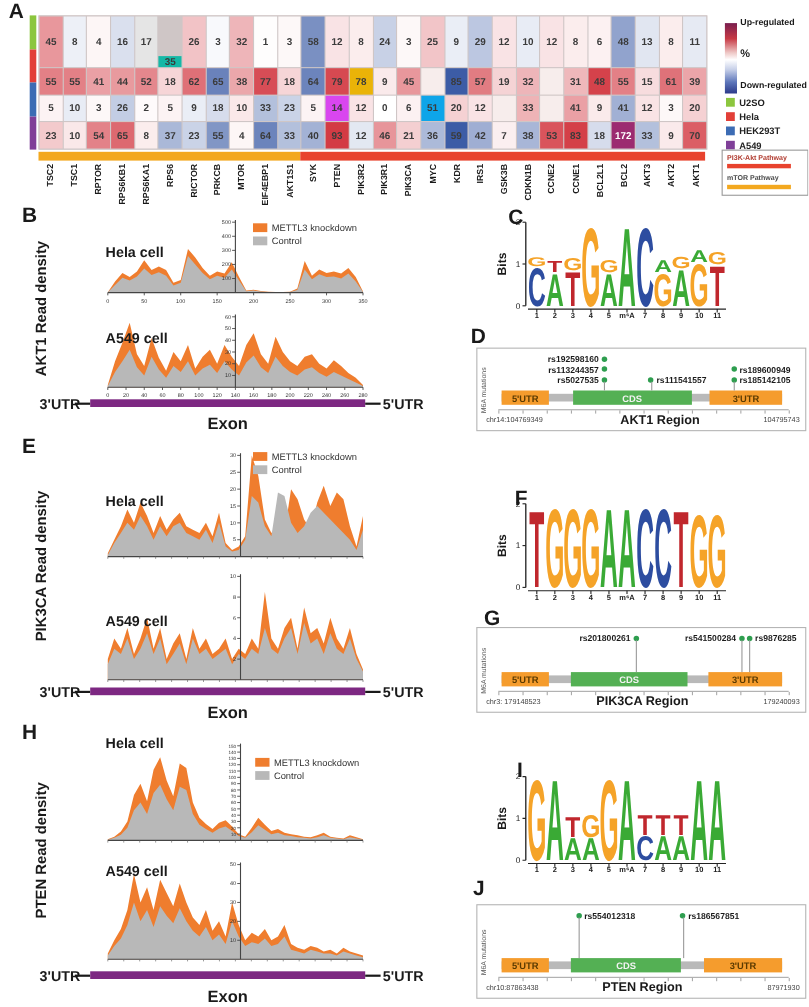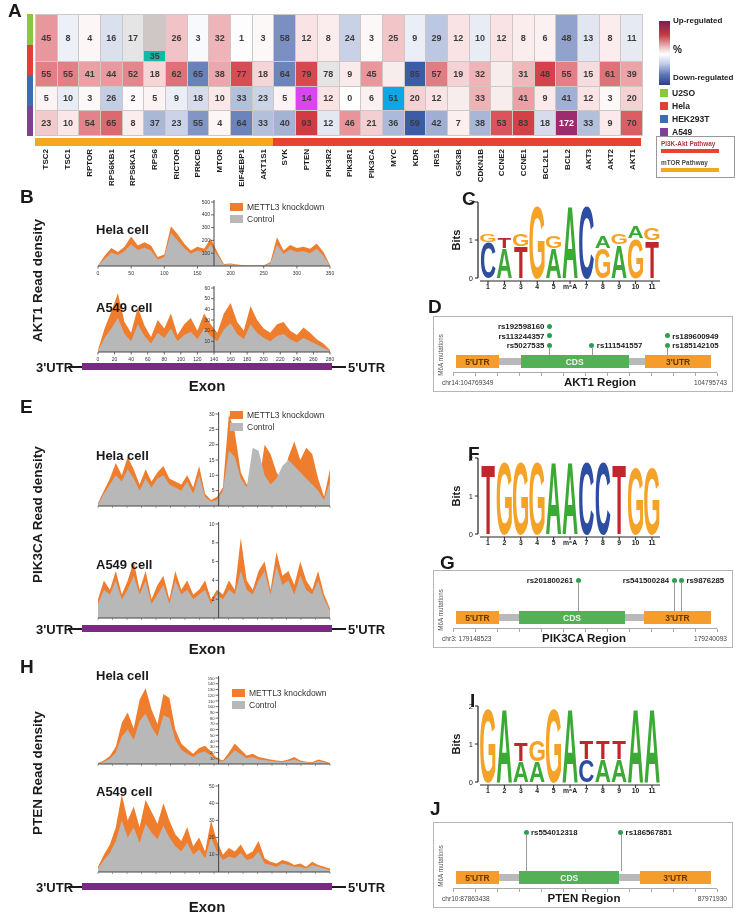--- a/index.html
+++ b/index.html
@@ -99,21 +99,21 @@
       <div class="hm-cell" style="background: rgb(232, 154, 158); color: rgb(59, 59, 59);">44</div>
       <div class="hm-cell" style="background: rgb(228, 135, 141); color: rgb(59, 59, 59);">52</div>
       <div class="hm-cell" style="background: rgb(246, 213, 215); color: rgb(59, 59, 59);">18</div>
       <div class="hm-cell" style="background: rgb(223, 112, 119); color: rgb(59, 59, 59);">62</div>
       <div class="hm-cell" style="background: rgb(106, 130, 187); color: rgb(59, 59, 59);">65</div>
       <div class="hm-cell" style="background: rgb(235, 167, 171); color: rgb(59, 59, 59);">38</div>
       <div class="hm-cell" style="background: rgb(215, 77, 86); color: rgb(59, 59, 59);">77</div>
       <div class="hm-cell" style="background: rgb(246, 213, 215); color: rgb(59, 59, 59);">18</div>
       <div class="hm-cell" style="background: rgb(108, 132, 188); color: rgb(59, 59, 59);">64</div>
       <div class="hm-cell" style="background: rgb(214, 73, 81); color: rgb(59, 59, 59);">79</div>
-      <div class="hm-cell" style="background: #e5e5e5; color: rgb(59, 59, 59);">78</div>
+      <div class="hm-cell" style="background: #eab308; color: rgb(59, 59, 59);">78</div>
       <div class="hm-cell" style="background: rgb(250, 234, 235); color: rgb(59, 59, 59);">9</div>
       <div class="hm-cell" style="background: rgb(232, 151, 156); color: rgb(59, 59, 59);">45</div>
       <div class="hm-cell" style="background: rgb(247, 237, 236); color: rgb(59, 59, 59);"></div>
       <div class="hm-cell" style="background: rgb(60, 92, 166); color: rgb(59, 59, 59);">85</div>
       <div class="hm-cell" style="background: rgb(225, 124, 130); color: rgb(59, 59, 59);">57</div>
       <div class="hm-cell" style="background: rgb(245, 211, 213); color: rgb(59, 59, 59);">19</div>
       <div class="hm-cell" style="background: rgb(238, 181, 185); color: rgb(59, 59, 59);">32</div>
       <div class="hm-cell" style="background: rgb(247, 237, 236); color: rgb(59, 59, 59);"></div>
       <div class="hm-cell" style="background: rgb(239, 184, 187); color: rgb(59, 59, 59);">31</div>
       <div class="hm-cell" style="background: rgb(213, 66, 75); color: rgb(59, 59, 59);">48</div>

